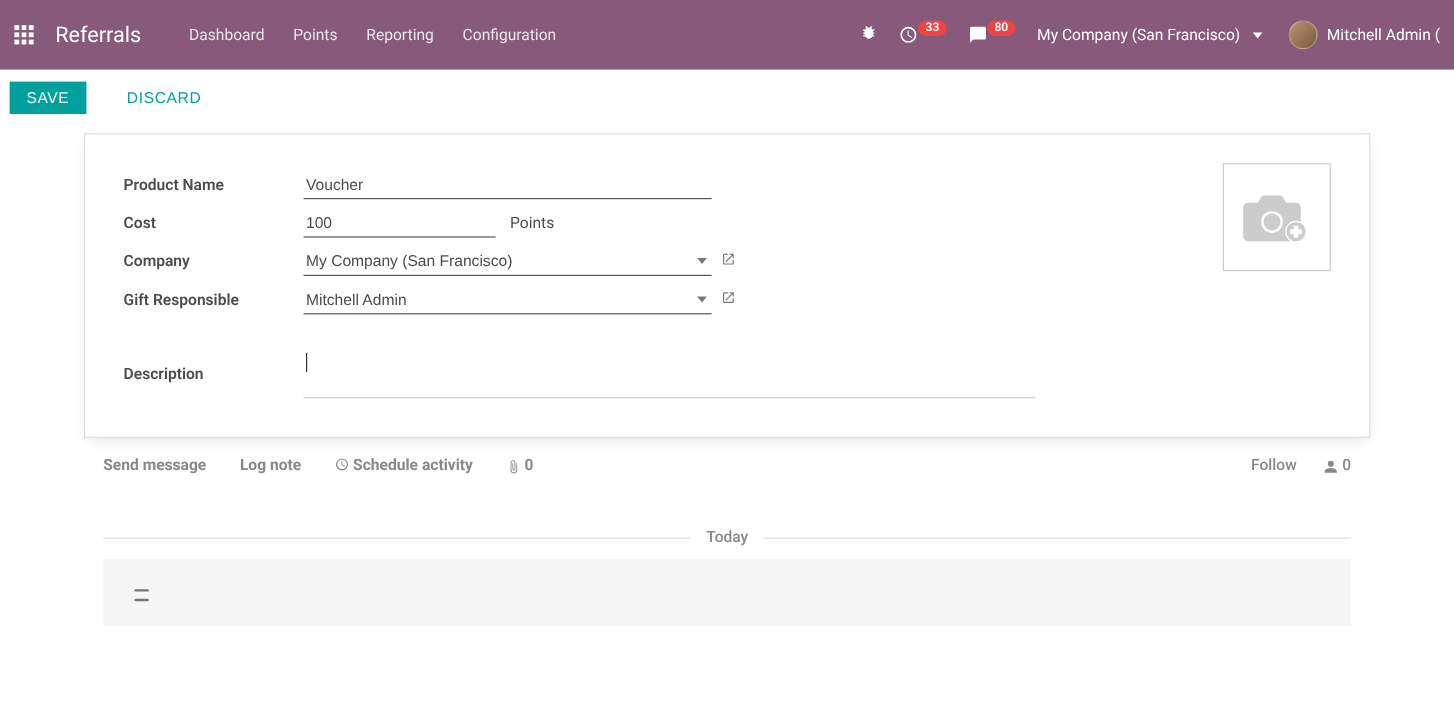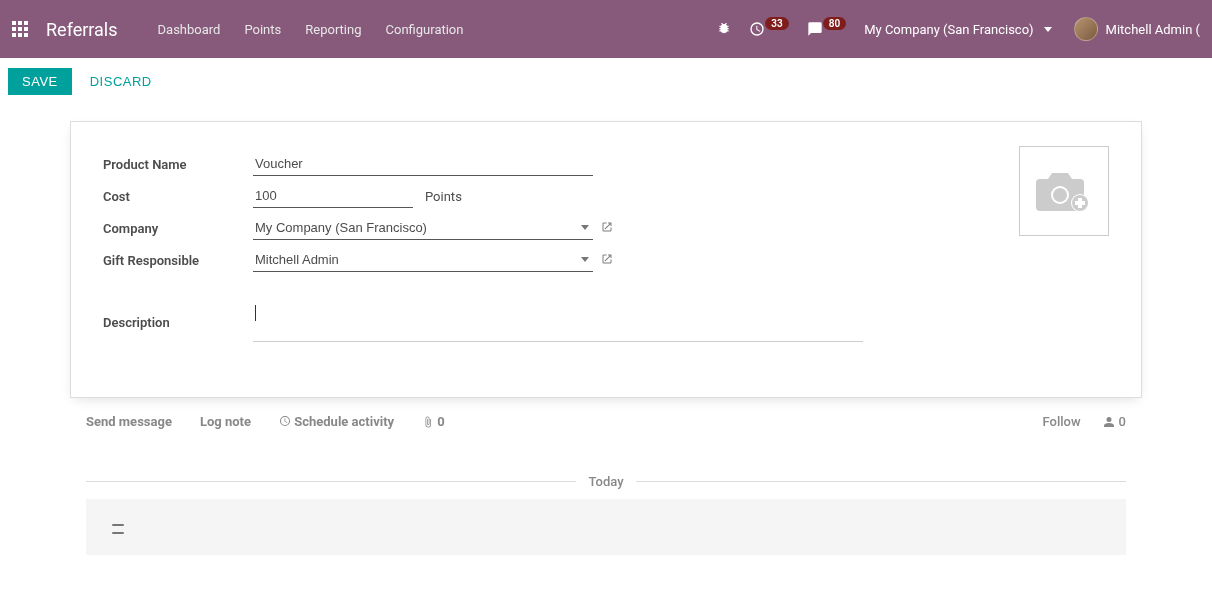--- a/index.html
+++ b/index.html
@@ -8,38 +8,38 @@
   
   .navbar { background: #875a7b; height: 58px; display: flex; align-items: center; padding: 0 12px; color: #fff; }
   .navbar .apps-icon { display: grid; grid-template-columns: repeat(3, 4px); grid-template-rows: repeat(3, 4px); gap: 2px; margin-right: 18px; cursor: pointer; }
   .navbar .apps-icon span { background: #fff; width: 4px; height: 4px; }
   .navbar .brand { font-size: 18px; font-weight: 400; color: #fff; margin-right: 40px; }
   .navbar .nav-items { display: flex; gap: 24px; flex: 1; }
   .navbar .nav-item { color: #e7e7e7; font-size: 13px; cursor: pointer; }
   .navbar .right-section { display: flex; align-items: center; gap: 18px; }
   .navbar .bug-icon svg { fill: #fff; }
   .navbar .badge-wrap { display: flex; align-items: center; gap: 4px; cursor: pointer; position: relative; }
-  .navbar .badge-count { background: #7f1d1d; color: #fff; font-size: 10px; padding: 1px 6px; border-radius: 8px; font-weight: 600; position: relative; top: -6px; margin-left: -4px; }
+  .navbar .badge-count { background: #ef4444; color: #fff; font-size: 10px; padding: 1px 6px; border-radius: 8px; font-weight: 600; position: relative; top: -6px; margin-left: -4px; }
   .navbar .company { display: flex; align-items: center; gap: 6px; font-size: 13px; color: #fff; cursor: pointer; }
   .navbar .user { display: flex; align-items: center; gap: 8px; font-size: 13px; color: #ffffff; cursor: pointer; }
   .navbar .avatar { width: 24px; height: 24px; border-radius: 50%; background: linear-gradient(135deg, #b8946f, #7a5a3f); border: 1px solid rgba(255,255,255,0.3); }
   
   
   .control-panel { padding: 10px 16px 0 8px; }
   .breadcrumb { font-size: 18px; margin-bottom: 8px; padding-left: 0; }
   .breadcrumb .bc-link { color: #00a09d; cursor: pointer; }
   .breadcrumb .bc-sep { color: #999; margin: 0 4px; }
   .breadcrumb .bc-current { color: #888; }
-  .actions { display: flex; align-items: center; gap: 14px; margin-bottom: 26px; }
+  .actions { display: flex; align-items: center; gap: 30px; margin-bottom: 16px; }
   .btn-save { background: #00a09d; color: #fff; border: none; padding: 6px 14px; font-size: 13px; font-weight: 500; cursor: pointer; text-transform: uppercase; letter-spacing: 0.5px; }
   .btn-discard { background: transparent; color: #00a09d; border: none; padding: 6px 4px; font-size: 13px; font-weight: 500; cursor: pointer; text-transform: uppercase; letter-spacing: 0.5px; }
   
   
   .sheet-bg { padding: 0 70px; }
-  .sheet { background: #fff; border: 1px solid #ddd; box-shadow: 0 4px 12px -4px rgba(0,0,0,0.15); padding: 30px 32px 55px 32px; position: relative; }
+  .sheet { background: #fff; border: 1px solid #ddd; box-shadow: 0 4px 12px -4px rgba(0,0,0,0.15); padding: 30px 32px 32px 32px; position: relative; }
   .form-fields { flex: 1; max-width: 760px; }
   .field-row { display: flex; align-items: center; margin-bottom: 8px; }
   .field-label { width: 150px; font-weight: 600; color: #4c4c4c; font-size: 13px; flex-shrink: 0; }
   .field-input { border: none; border-bottom: 1px solid #555; font-size: 13px; padding: 4px 2px; width: 340px; outline: none; background: transparent; color: #4c4c4c; }
   .field-row .points-suffix { margin-left: 12px; font-size: 13px; color: #4c4c4c; }
   .m2o-wrap { display: flex; align-items: center; gap: 8px; }
   .m2o-input { display: flex; align-items: center; border-bottom: 1px solid #555; width: 340px; }
   .m2o-input input { border: none; flex: 1; font-size: 13px; padding: 4px 2px; outline: none; background: transparent; color: #4c4c4c; }
   .caret-down { width: 0; height: 0; border-left: 4px solid transparent; border-right: 4px solid transparent; border-top: 5px solid #777; margin: 0 4px; cursor: pointer; }
   .ext-link { color: #7c7c7c; cursor: pointer; }

